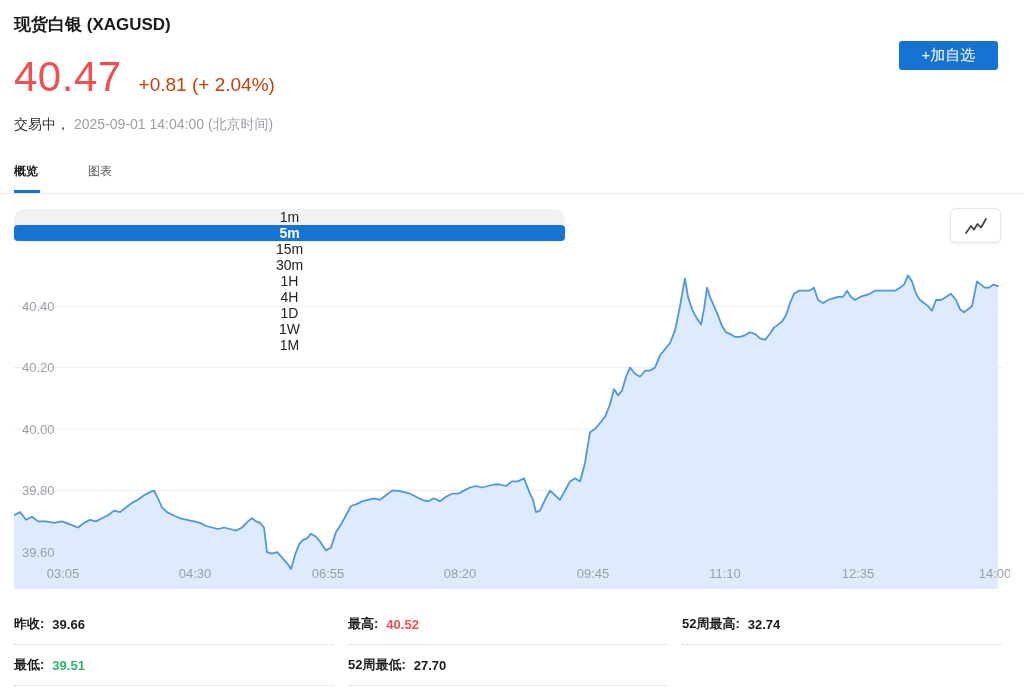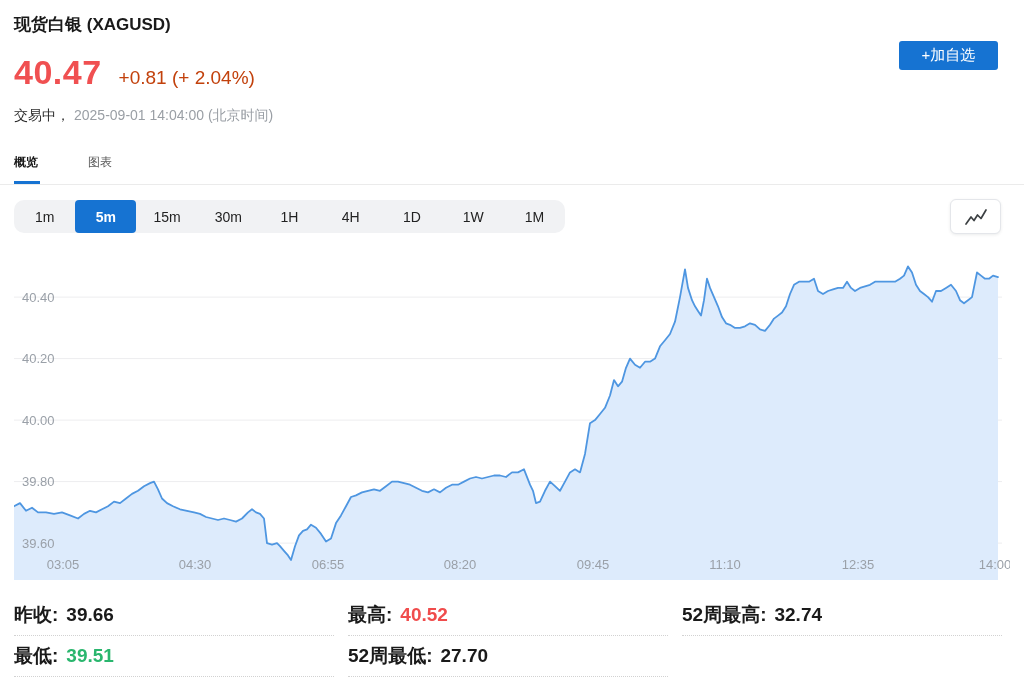--- a/index.html
+++ b/index.html
@@ -1,47 +1,47 @@
 <!DOCTYPE html>
 <html><head>
 <meta charset="utf-8">
 <style>
   html,body{margin:0;padding:0;background:#fff;}
   body{width:1024px;height:688px;overflow:hidden;
        font-family:"Liberation Sans","DejaVu Sans",sans-serif;color:#1a1a1a;}
   .header{position:relative;padding:13px 22px 0 14px;}
   .title{font-size:17px;font-weight:bold;color:#1a1a1a;}
   .price-row{display:flex;align-items:baseline;margin-top:17px;}
-  .price{font-size:34px;font-weight:bold;color:#f05051;letter-spacing:.5px;}
+  .price{font-size:42px;font-weight:normal;color:#f05051;letter-spacing:.5px;}
   .change{font-size:19px;color:#c2410c;margin-left:17px;}
   .status-row{margin-top:15px;font-size:14px;}
   .status{color:#2b2b2b;}
   .timestamp{color:#9a9fa5;margin-left:4px;}
   .watch-btn{position:absolute;top:41px;right:26px;width:99px;height:29px;
        background:#1673d2;color:#fff;font-size:15px;border:none;border-radius:3px;
        cursor:pointer;font-family:inherit;}
   .tabs{display:flex;gap:50px;padding:0 14px;border-bottom:1px solid #ebebeb;margin-top:29px;}
   .tab{font-size:12px;color:#5a5a5a;padding-bottom:13px;position:relative;cursor:pointer;}
   .tab.active{color:#1a1a1a;font-weight:bold;}
   .tab.active::after{content:"";position:absolute;left:0;right:-2px;bottom:0;height:3px;background:#1673d2;}
   .toolbar{display:flex;justify-content:space-between;align-items:flex-start;margin:15px 23px 0 14px;}
-  .intervals{width:551px;height:33px;background:#f1f2f4;border-radius:10px;display:flex;}
+  .intervals{width:551px;height:33px;background:#f1f2f4;border-radius:10px;display:flex;flex-direction:column;}
   .ivl{flex:1;border:none;background:transparent;font-size:14px;color:#222;height:33px;
        cursor:pointer;font-family:inherit;padding:0;}
   .ivl.active{background:#1673d2;color:#fff;border-radius:4px;font-weight:bold;}
   .charttype-btn{width:51px;height:35px;background:#fff;border:1px solid #e4e6ea;border-radius:6px;
        box-shadow:0 1px 3px rgba(60,64,67,.10);cursor:pointer;display:flex;
        align-items:center;justify-content:center;margin-top:-1px;}
   .chart{margin:13px 0 0 14px;width:996px;height:333px;position:relative;overflow:hidden;}
   .grid{stroke:#ededef;stroke-width:1;}
   .ax{fill:#9aa0a8;font-size:13px;font-family:"Liberation Sans","DejaVu Sans",sans-serif;}
   .xm{text-anchor:middle;}
   .stats{display:grid;grid-template-columns:1fr 1fr 1fr;column-gap:14px;margin:15px 22px 0 14px;}
   .stat{height:40px;display:flex;align-items:center;border-bottom:1px dotted #d2d2d2;
-       font-size:19px;font-weight:bold;}
+       font-size:13px;font-weight:bold;}
   .s-label{color:#1a1a1a;}
   .s-value{margin-left:8px;}
   .c-dark{color:#1a1a1a;}
   .c-red{color:#f04c4c;}
   .c-green{color:#2ab66e;}
 </style>
 </head>
 <body>
 
 <div class="header">

